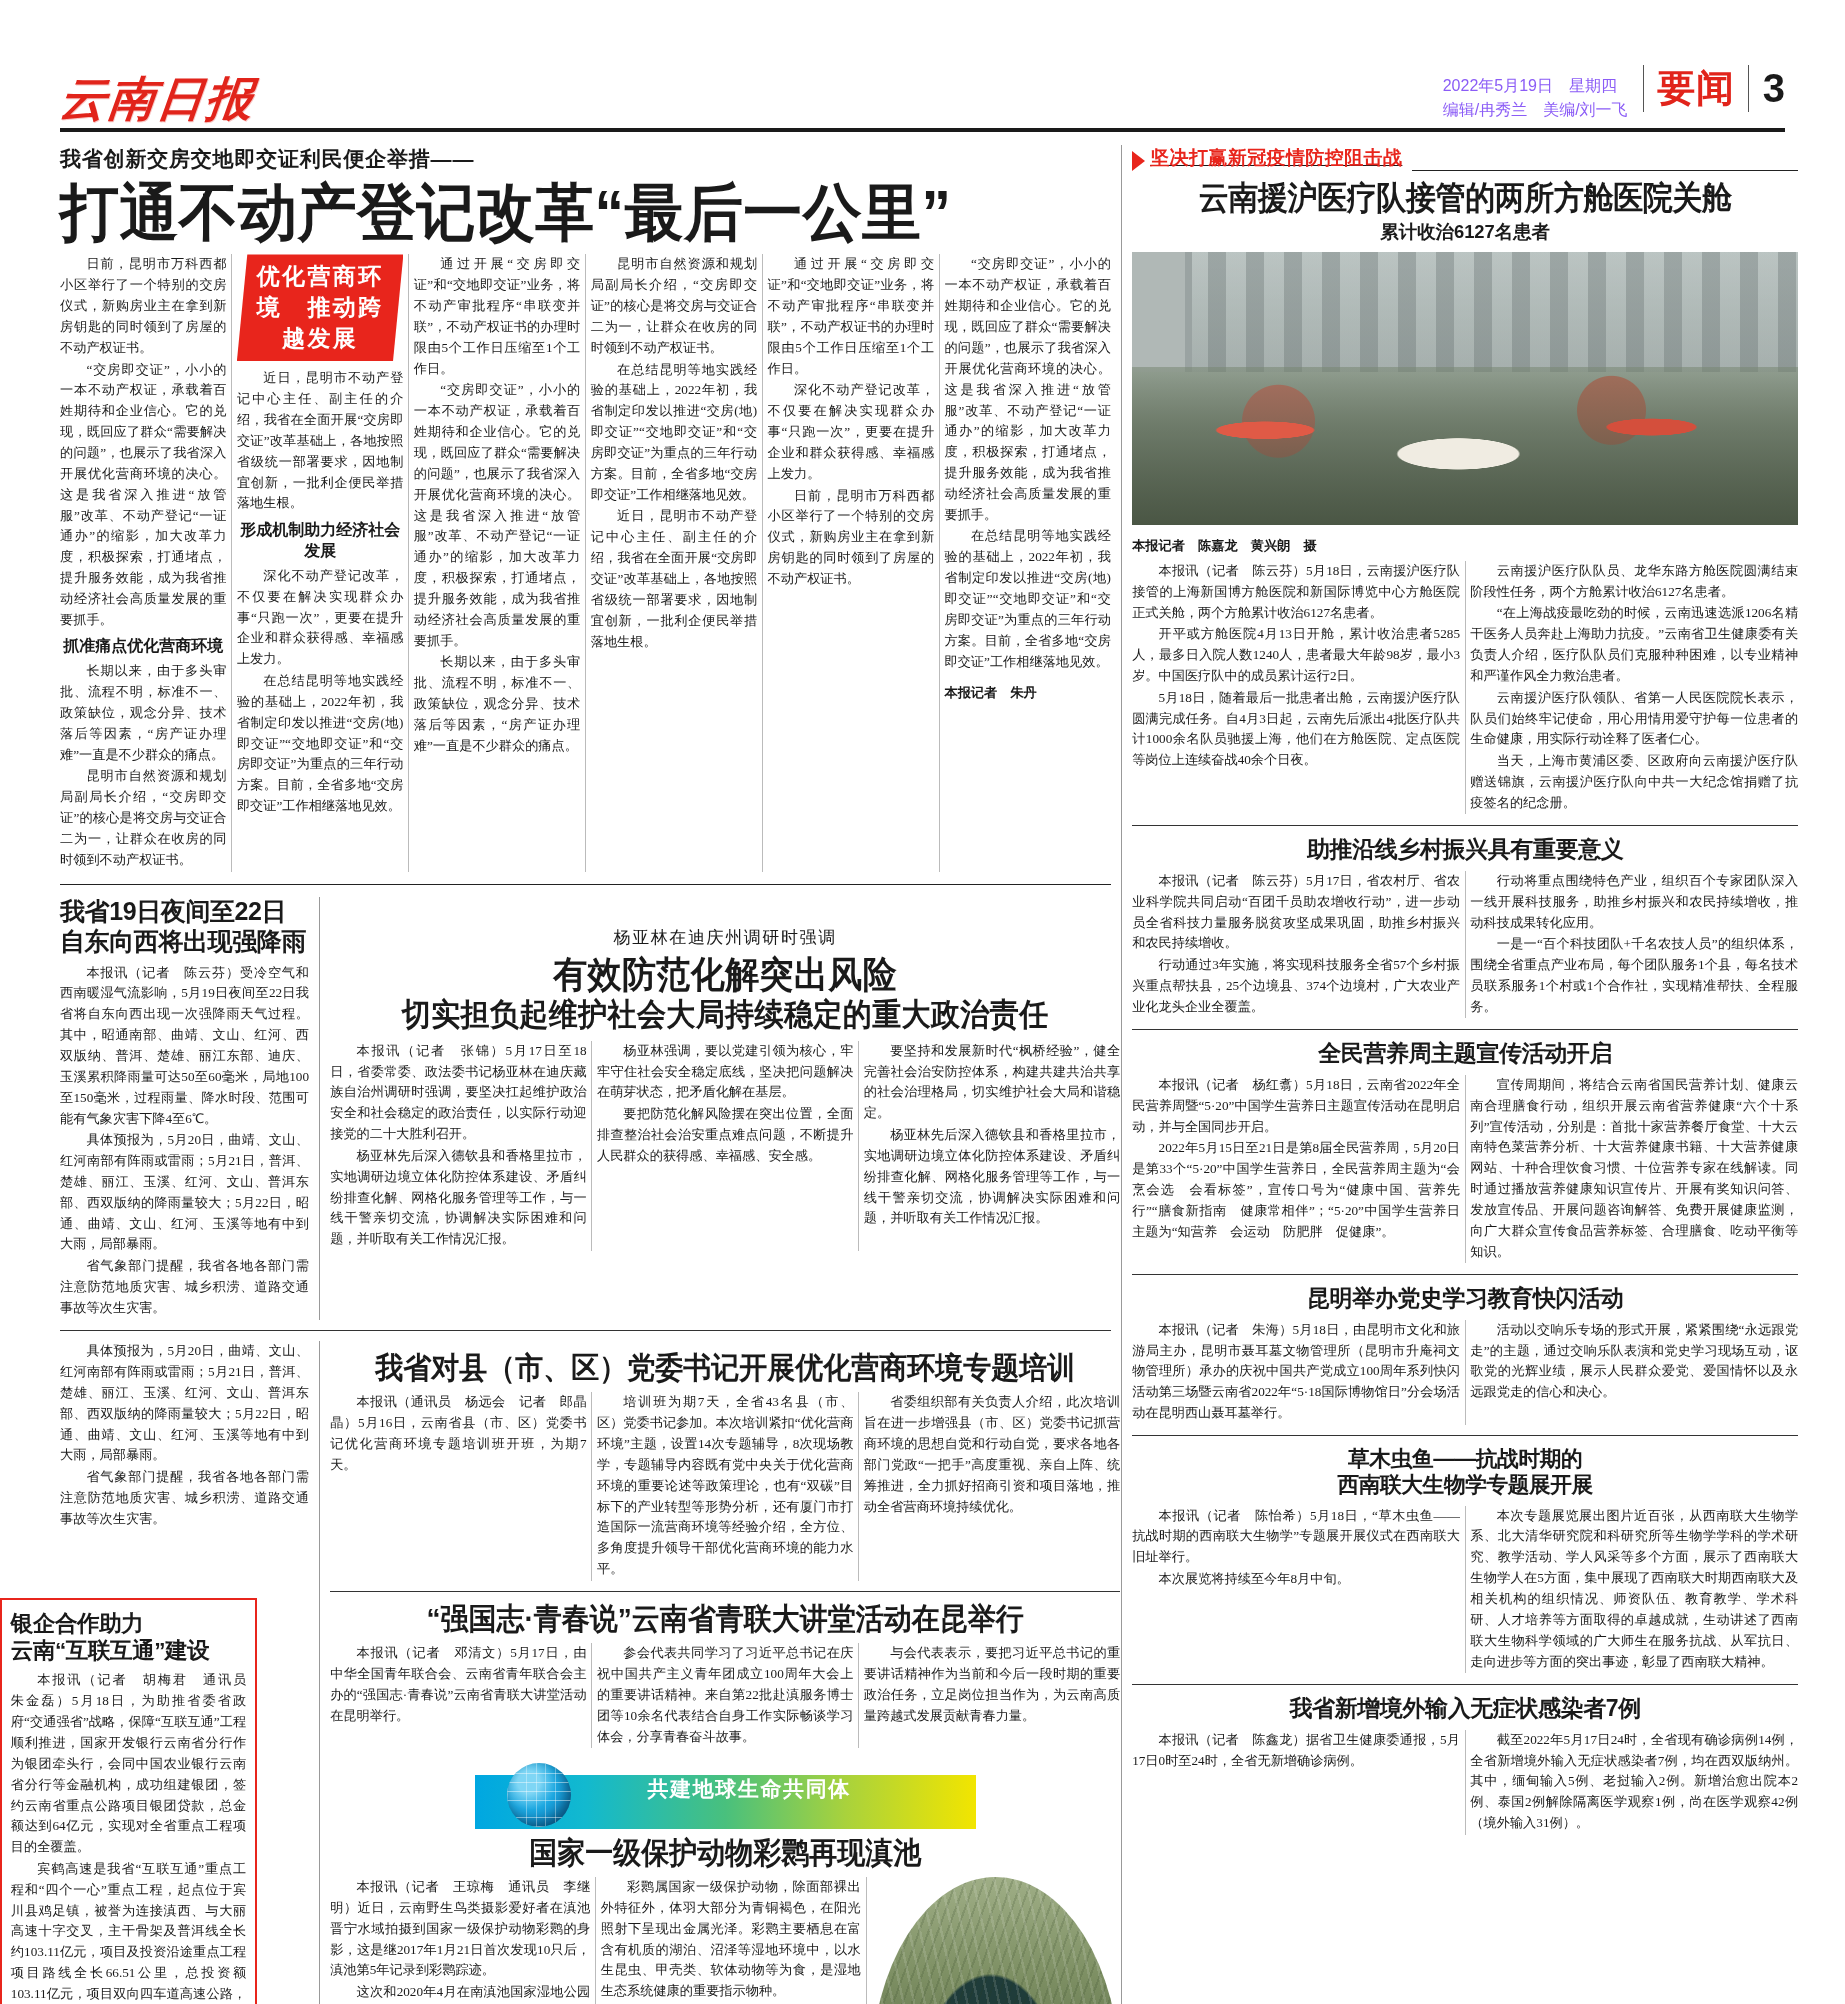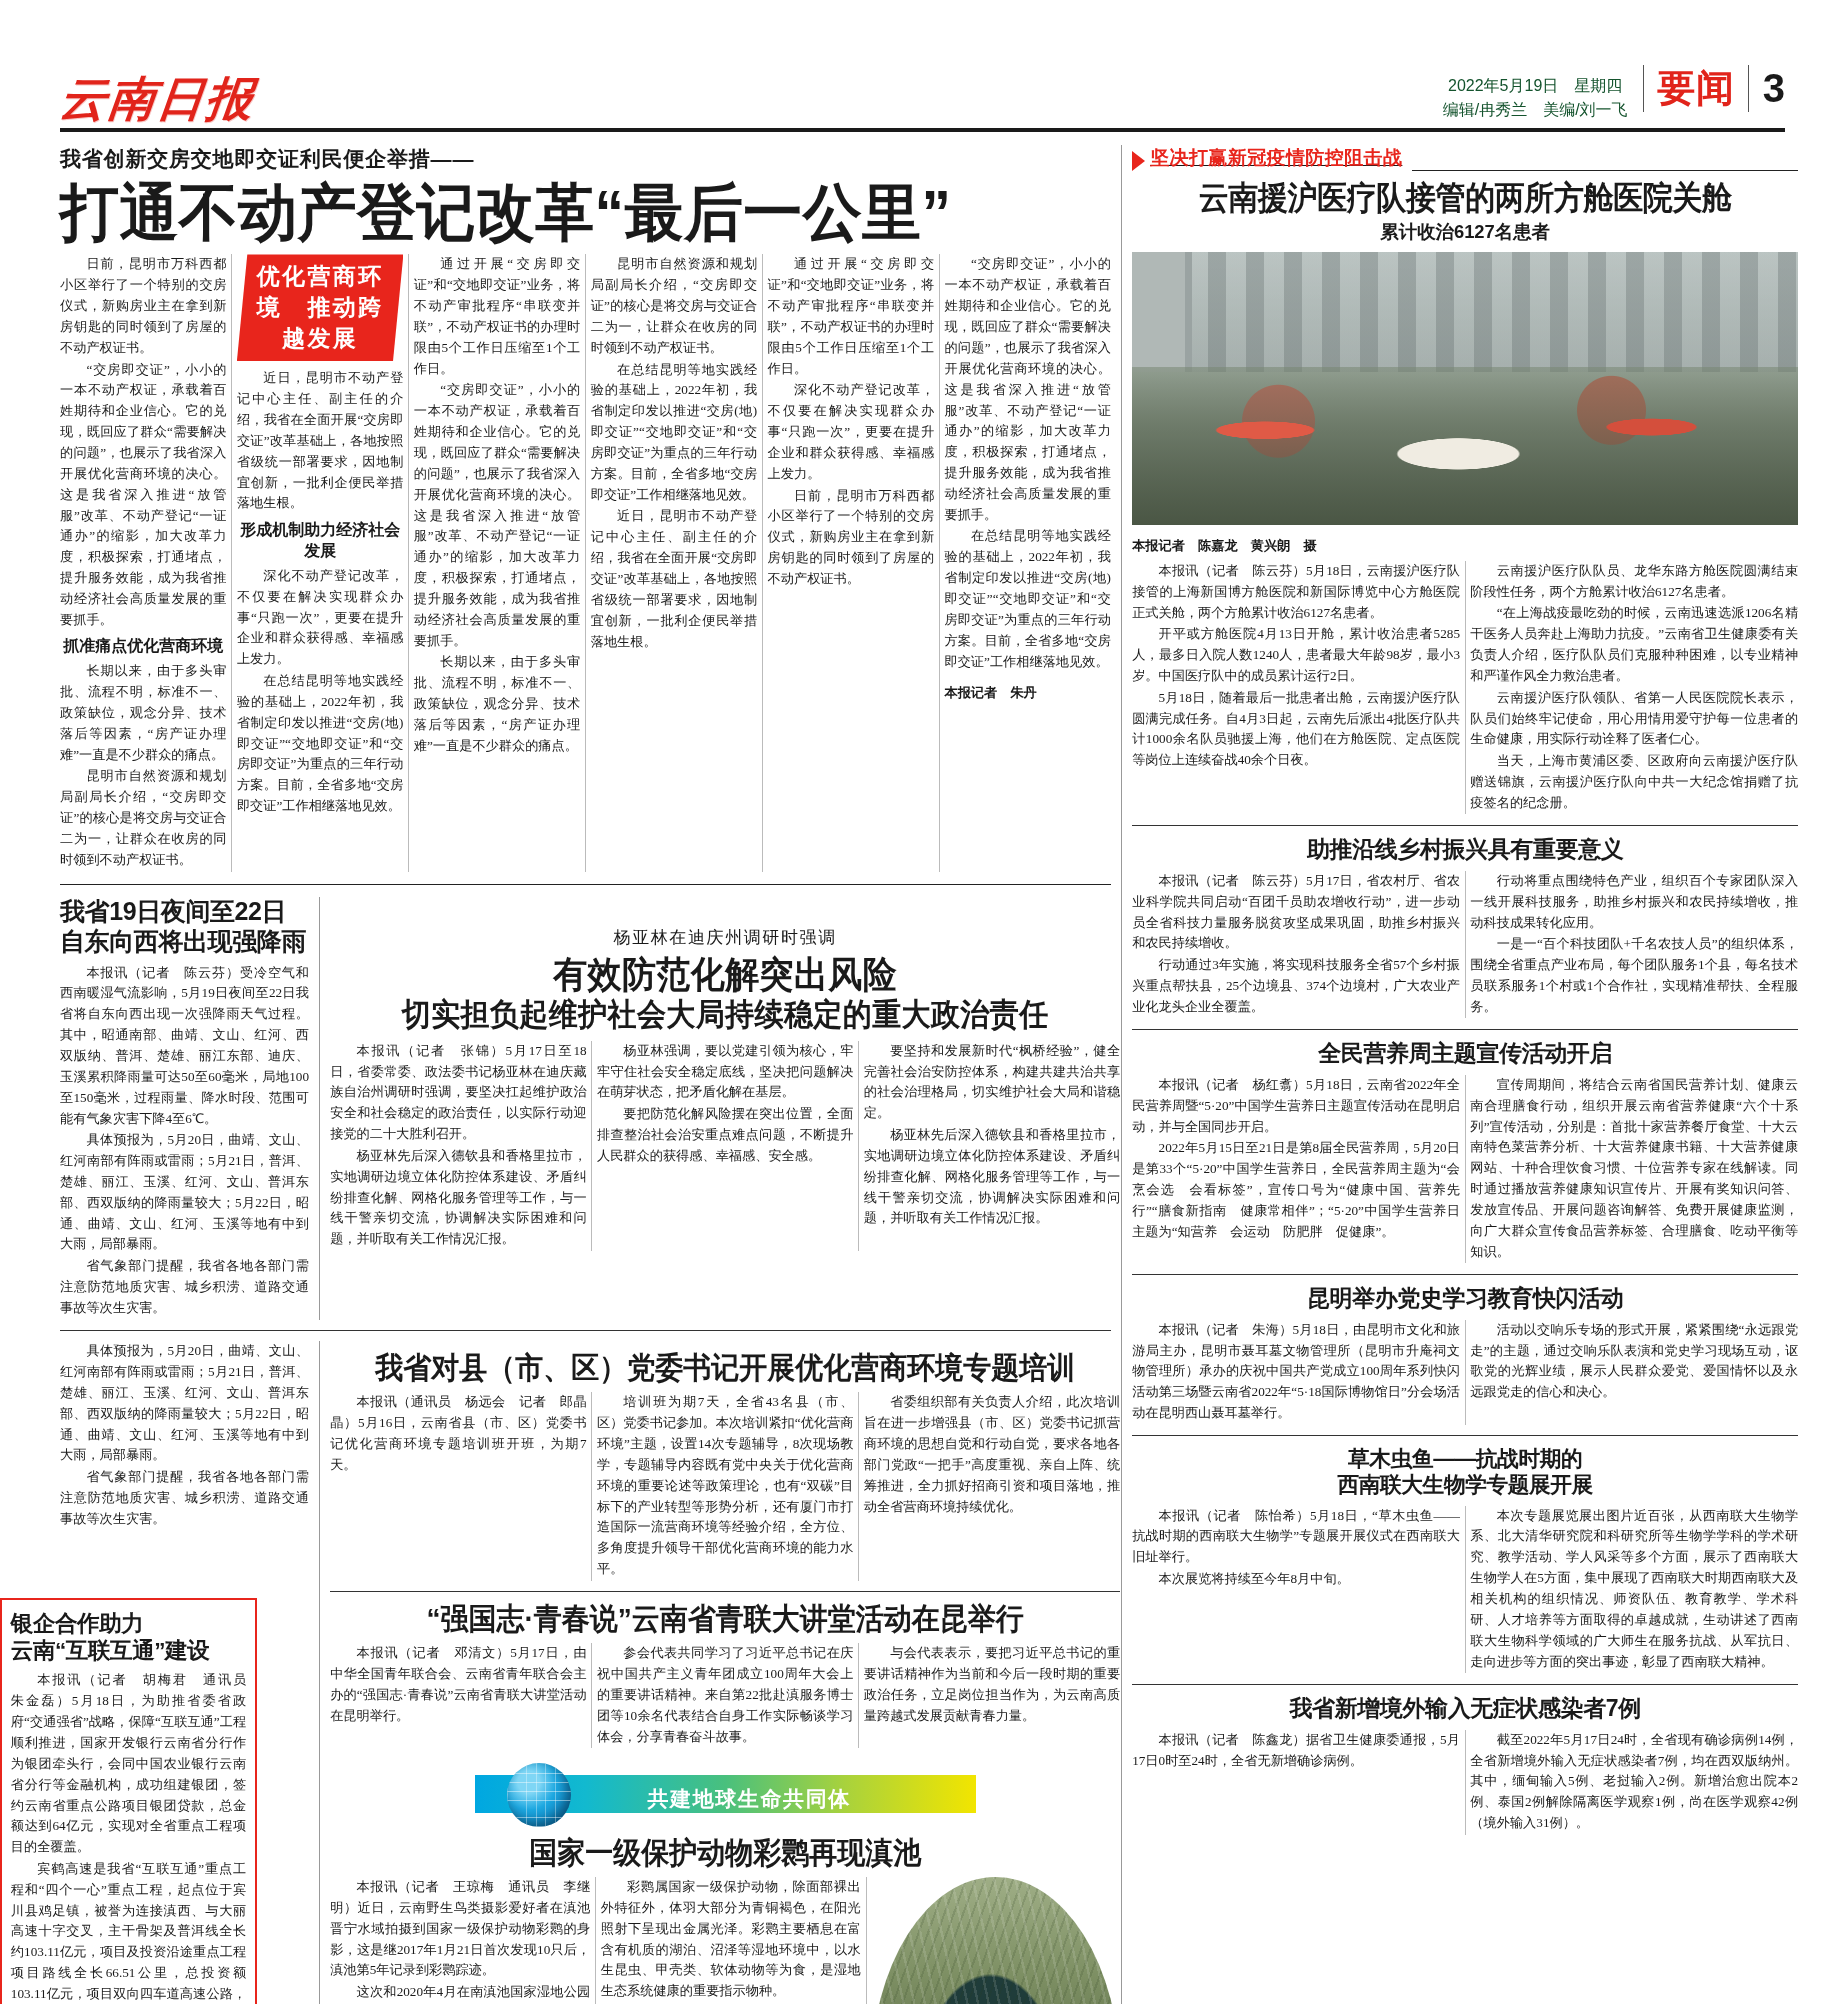--- a/index.html
+++ b/index.html
@@ -38,25 +38,25 @@
     font-weight: bold;
     color: #e1241b;
     letter-spacing: 1.6px;
     font-style: italic;
     transform: skewX(-6deg);
     line-height: 1;
     text-shadow: 0.8px 0.8px 0 rgba(225,36,27,0.25);
   }
   .mast-right { display:flex; align-items:center; gap: 0; }
   .mast-date {
-    text-align: center;
+    text-align: left;
     font-family: "Liberation Sans", sans-serif;
     font-size: 16px;
     line-height: 1.5;
-    color: #14532d;
+    color: #8b5cf6;
     padding-right: 15.2px;
     white-space: nowrap;
     margin-top: 19px;
   }
   .mast-sep { width:0.8px; height:47px; background:#555; }
   .mast-section {
     font-family: "Liberation Sans", sans-serif;
     font-size: 38px;
     font-weight: bold;
     color: #e1241b;
@@ -321,23 +321,23 @@
   }
 
   
   .globe-banner {
     position: relative;
     height: 60px;
     margin: 16px auto 12px auto;
     width: 501px;
   }
   .globe-bar {
-    position:absolute; left:0; right:0; top:11.2px; height: 38px;
+    position:absolute; left:0; right:0; top:11.2px; height: 54px;
     background: linear-gradient(90deg,#00a7e1 0%, #12b9cf 22%, #49c07d 50%, #a9d23c 74%, #f2e500 100%);
-    display:flex; align-items:flex-end; justify-content:center;
+    display:flex; align-items:flex-start; justify-content:center;
   }
   .globe-bar span {
     font-family:"Liberation Sans", sans-serif;
     font-weight:900; font-size:21px; color:#fff;
     letter-spacing:1.6px;
     margin-left: 48px;
   }
   .globe-ball {
     position:absolute; left: 32px; top: -1.6px;
     width: 64px; height: 64px; border-radius: 50%;

